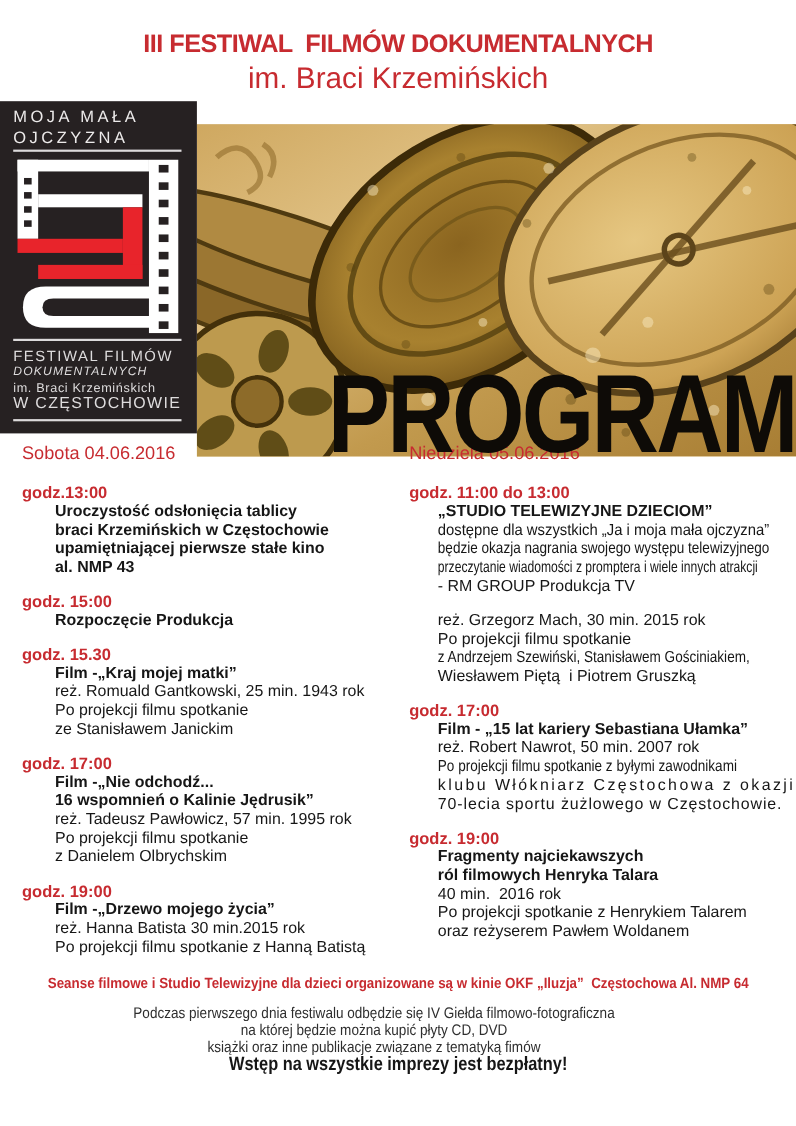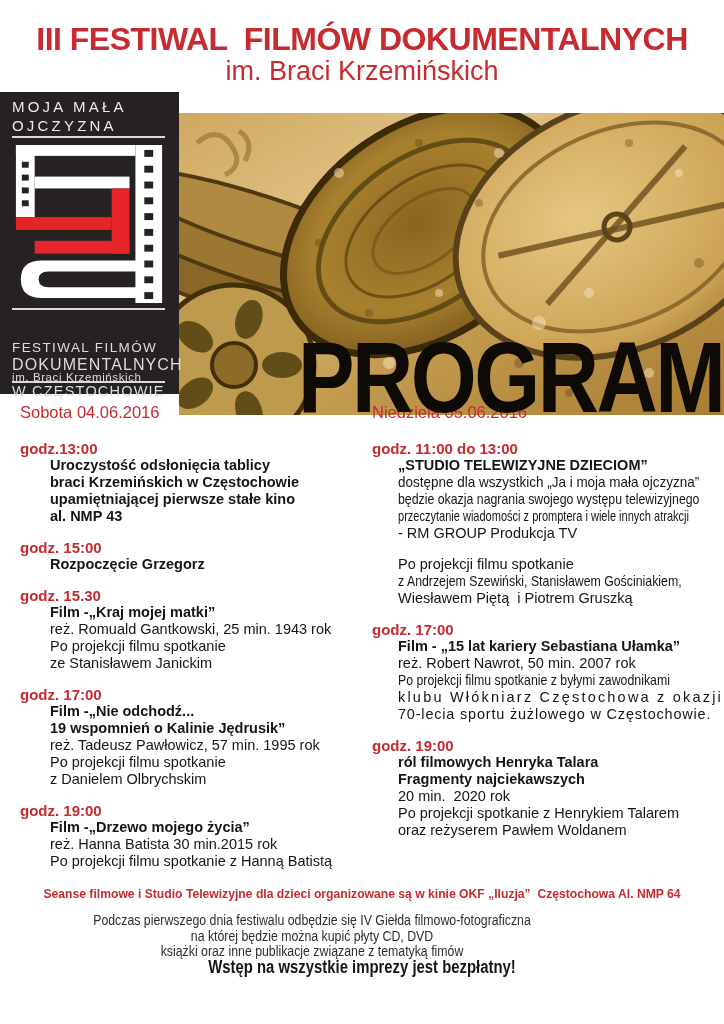--- a/index.html
+++ b/index.html
@@ -1,34 +1,34 @@
 <!DOCTYPE html>
 <html lang="pl" style="--accent-red: #c72b30; --logo-red: #e8242b; --banner-gold: #c9a45a; --logo-bg: #262122;"><head>
 <meta charset="utf-8">
 <style>
   html,body{margin:0;padding:0;background:#9a9a9a;}
   .page{position:relative;width:724px;height:1024px;margin:0 auto;background:#ffffff;
         overflow:hidden;font-family:"Liberation Sans",sans-serif;color:#161616;}
 
   
   .header{position:absolute;top:22px;left:0;width:724px;text-align:center;color:var(--accent-red,#c72b30);}
-  .title{font-size:32px;font-weight:bold;line-height:34px;white-space:pre-wrap;letter-spacing:-0.5px;}
+  .title{font-size:23px;font-weight:bold;line-height:34px;white-space:pre-wrap;letter-spacing:-0.5px;}
   .subtitle{font-size:27px;font-weight:400;line-height:31px;}
 
   
   .banner{position:absolute;top:92px;left:0;width:724px;height:302px;}
   .logo-box{position:absolute;left:0;top:0;width:179px;height:302px;background:#262122;color:#e7e5e6;z-index:4;}
   .logo-line{position:absolute;left:12px;font-size:15px;letter-spacing:3.2px;line-height:19px;color:#eceaea;}
   .lt1{top:5px;} .lt2{top:24px;}
   .logo-rule{position:absolute;left:12px;width:153px;height:2px;background:#dcdadb;}
   .r1{top:44px;} .r2{top:216px;} .r3{top:289px;}
   .logo-svg{position:absolute;left:15px;top:53px;}
-  .lb{position:absolute;left:12px;color:#dedcdd;white-space:nowrap;margin-top:24px;}
+  .lb{position:absolute;left:12px;color:#dedcdd;white-space:nowrap;}
   .lb1{top:224px;font-size:13.5px;letter-spacing:1.4px;}
-  .lb2{top:240px;font-size:16px;letter-spacing:1.1px;}
+  .lb2{top:240px;font-size:11px;letter-spacing:1.1px;font-style:italic;}
   .lb3{top:255px;font-size:11.5px;letter-spacing:0.6px;}
   .lb4{top:267px;font-size:14.5px;letter-spacing:1.2px;}
 
   .banner-art{position:absolute;left:179px;top:0;width:545px;height:302px;overflow:hidden;background:#c9a45a;margin-top:21px;}
   .banner-art svg{position:absolute;left:0;top:0;}
   .program{position:absolute;right:1px;bottom:-13px;z-index:3;
            font-size:101px;font-weight:bold;line-height:1;color:#0e0b07;
            letter-spacing:-3px;transform:scaleX(.84);transform-origin:100% 100%;white-space:nowrap;}
 
   
@@ -46,21 +46,21 @@
   .cx85{transform:scaleX(.85);transform-origin:0 50%;white-space:nowrap;}
   .cx76{transform:scaleX(.76);transform-origin:0 50%;white-space:nowrap;}
   .sp2{letter-spacing:2.2px;white-space:nowrap;}
   .sp1{letter-spacing:0.8px;white-space:nowrap;}
 
   
   .venue{position:absolute;top:886px;left:0;width:724px;text-align:center;
          color:var(--accent-red,#c72b30);font-weight:bold;font-size:13.5px;
          transform:scaleX(.9);transform-origin:50% 50%;white-space:pre-wrap;}
   .fair{position:absolute;top:913px;left:0;width:624px;text-align:center;
-        font-size:14px;line-height:15.5px;color:#2e2e2e;}
+        font-size:14px;line-height:15.5px;color:#2e2e2e;padding-left:28px;}
   .fair .ln{transform:scaleX(.88);transform-origin:50% 50%;white-space:nowrap;}
   .free{position:absolute;top:957px;left:0;width:724px;text-align:center;
         font-weight:bold;font-size:17.5px;color:#161616;
         transform:scaleX(.85);transform-origin:50% 50%;}
 </style>
 </head>
 <body>
 
 <div class="page">
 
@@ -202,39 +202,39 @@
         <div class="ln b">Uroczystość odsłonięcia tablicy</div>
         <div class="ln b">braci Krzemińskich w Częstochowie</div>
         <div class="ln b">upamiętniającej pierwsze stałe kino</div>
         <div class="ln b">al. NMP 43</div>
       </div>
     </div>
 
     <div class="event">
       <div class="time">godz. 15:00</div>
       <div class="body">
-        <div class="ln b">Rozpoczęcie Grzegorz</div>
+        <div class="ln b">Rozpoczęcie Produkcja</div>
       </div>
     </div>
 
     <div class="event">
       <div class="time">godz. 15.30</div>
       <div class="body">
         <div class="ln b">Film -„Kraj mojej matki”</div>
         <div class="ln">reż. Romuald Gantkowski, 25 min. 1943 rok</div>
         <div class="ln">Po projekcji filmu spotkanie</div>
         <div class="ln">ze Stanisławem Janickim</div>
       </div>
     </div>
 
     <div class="event">
       <div class="time">godz. 17:00</div>
       <div class="body">
         <div class="ln b">Film -„Nie odchodź...</div>
-        <div class="ln b">19 wspomnień o Kalinie Jędrusik”</div>
+        <div class="ln b">16 wspomnień o Kalinie Jędrusik”</div>
         <div class="ln">reż. Tadeusz Pawłowicz, 57 min. 1995 rok</div>
         <div class="ln">Po projekcji filmu spotkanie</div>
         <div class="ln">z Danielem Olbrychskim</div>
       </div>
     </div>
 
     <div class="event">
       <div class="time">godz. 19:00</div>
       <div class="body">
         <div class="ln b">Film -„Drzewo mojego życia”</div>
@@ -253,43 +253,44 @@
         <div class="ln b">„STUDIO TELEWIZYJNE DZIECIOM”</div>
         <div class="ln cx93">dostępne dla wszystkich „Ja i moja mała ojczyzna”</div>
         <div class="ln cx85">będzie okazja nagrania swojego występu telewizyjnego</div>
         <div class="ln cx76">przeczytanie wiadomości z promptera i wiele innych atrakcji</div>
         <div class="ln">- RM GROUP Produkcja TV</div>
       </div>
     </div>
 
     <div class="event">
       <div class="body">
+        <div class="ln">reż. Grzegorz Mach, 30 min. 2015 rok</div>
         <div class="ln">Po projekcji filmu spotkanie</div>
         <div class="ln cx85">z Andrzejem Szewiński, Stanisławem Gościniakiem,</div>
         <div class="ln">Wiesławem Piętą  i Piotrem Gruszką</div>
       </div>
     </div>
 
     <div class="event">
       <div class="time">godz. 17:00</div>
       <div class="body">
         <div class="ln b">Film - „15 lat kariery Sebastiana Ułamka”</div>
         <div class="ln">reż. Robert Nawrot, 50 min. 2007 rok</div>
         <div class="ln cx85">Po projekcji filmu spotkanie z byłymi zawodnikami</div>
         <div class="ln sp2">klubu Włókniarz Częstochowa z okazji</div>
         <div class="ln sp1">70-lecia sportu żużlowego w Częstochowie.</div>
       </div>
     </div>
 
     <div class="event">
       <div class="time">godz. 19:00</div>
       <div class="body">
+        <div class="ln b">Fragmenty najciekawszych</div>
         <div class="ln b">ról filmowych Henryka Talara</div>
-        <div class="ln b">Fragmenty najciekawszych</div>
-        <div class="ln">20 min.  2020 rok</div>
+        <div class="ln">40 min.  2016 rok</div>
         <div class="ln">Po projekcji spotkanie z Henrykiem Talarem</div>
         <div class="ln">oraz reżyserem Pawłem Woldanem</div>
       </div>
     </div>
   </section>
 
   <div class="venue">Seanse filmowe i Studio Telewizyjne dla dzieci organizowane są w kinie OKF „Iluzja”  Częstochowa Al. NMP 64</div>
 
   <div class="fair">
     <div class="ln">Podczas pierwszego dnia festiwalu odbędzie się IV Giełda filmowo-fotograficzna</div>

